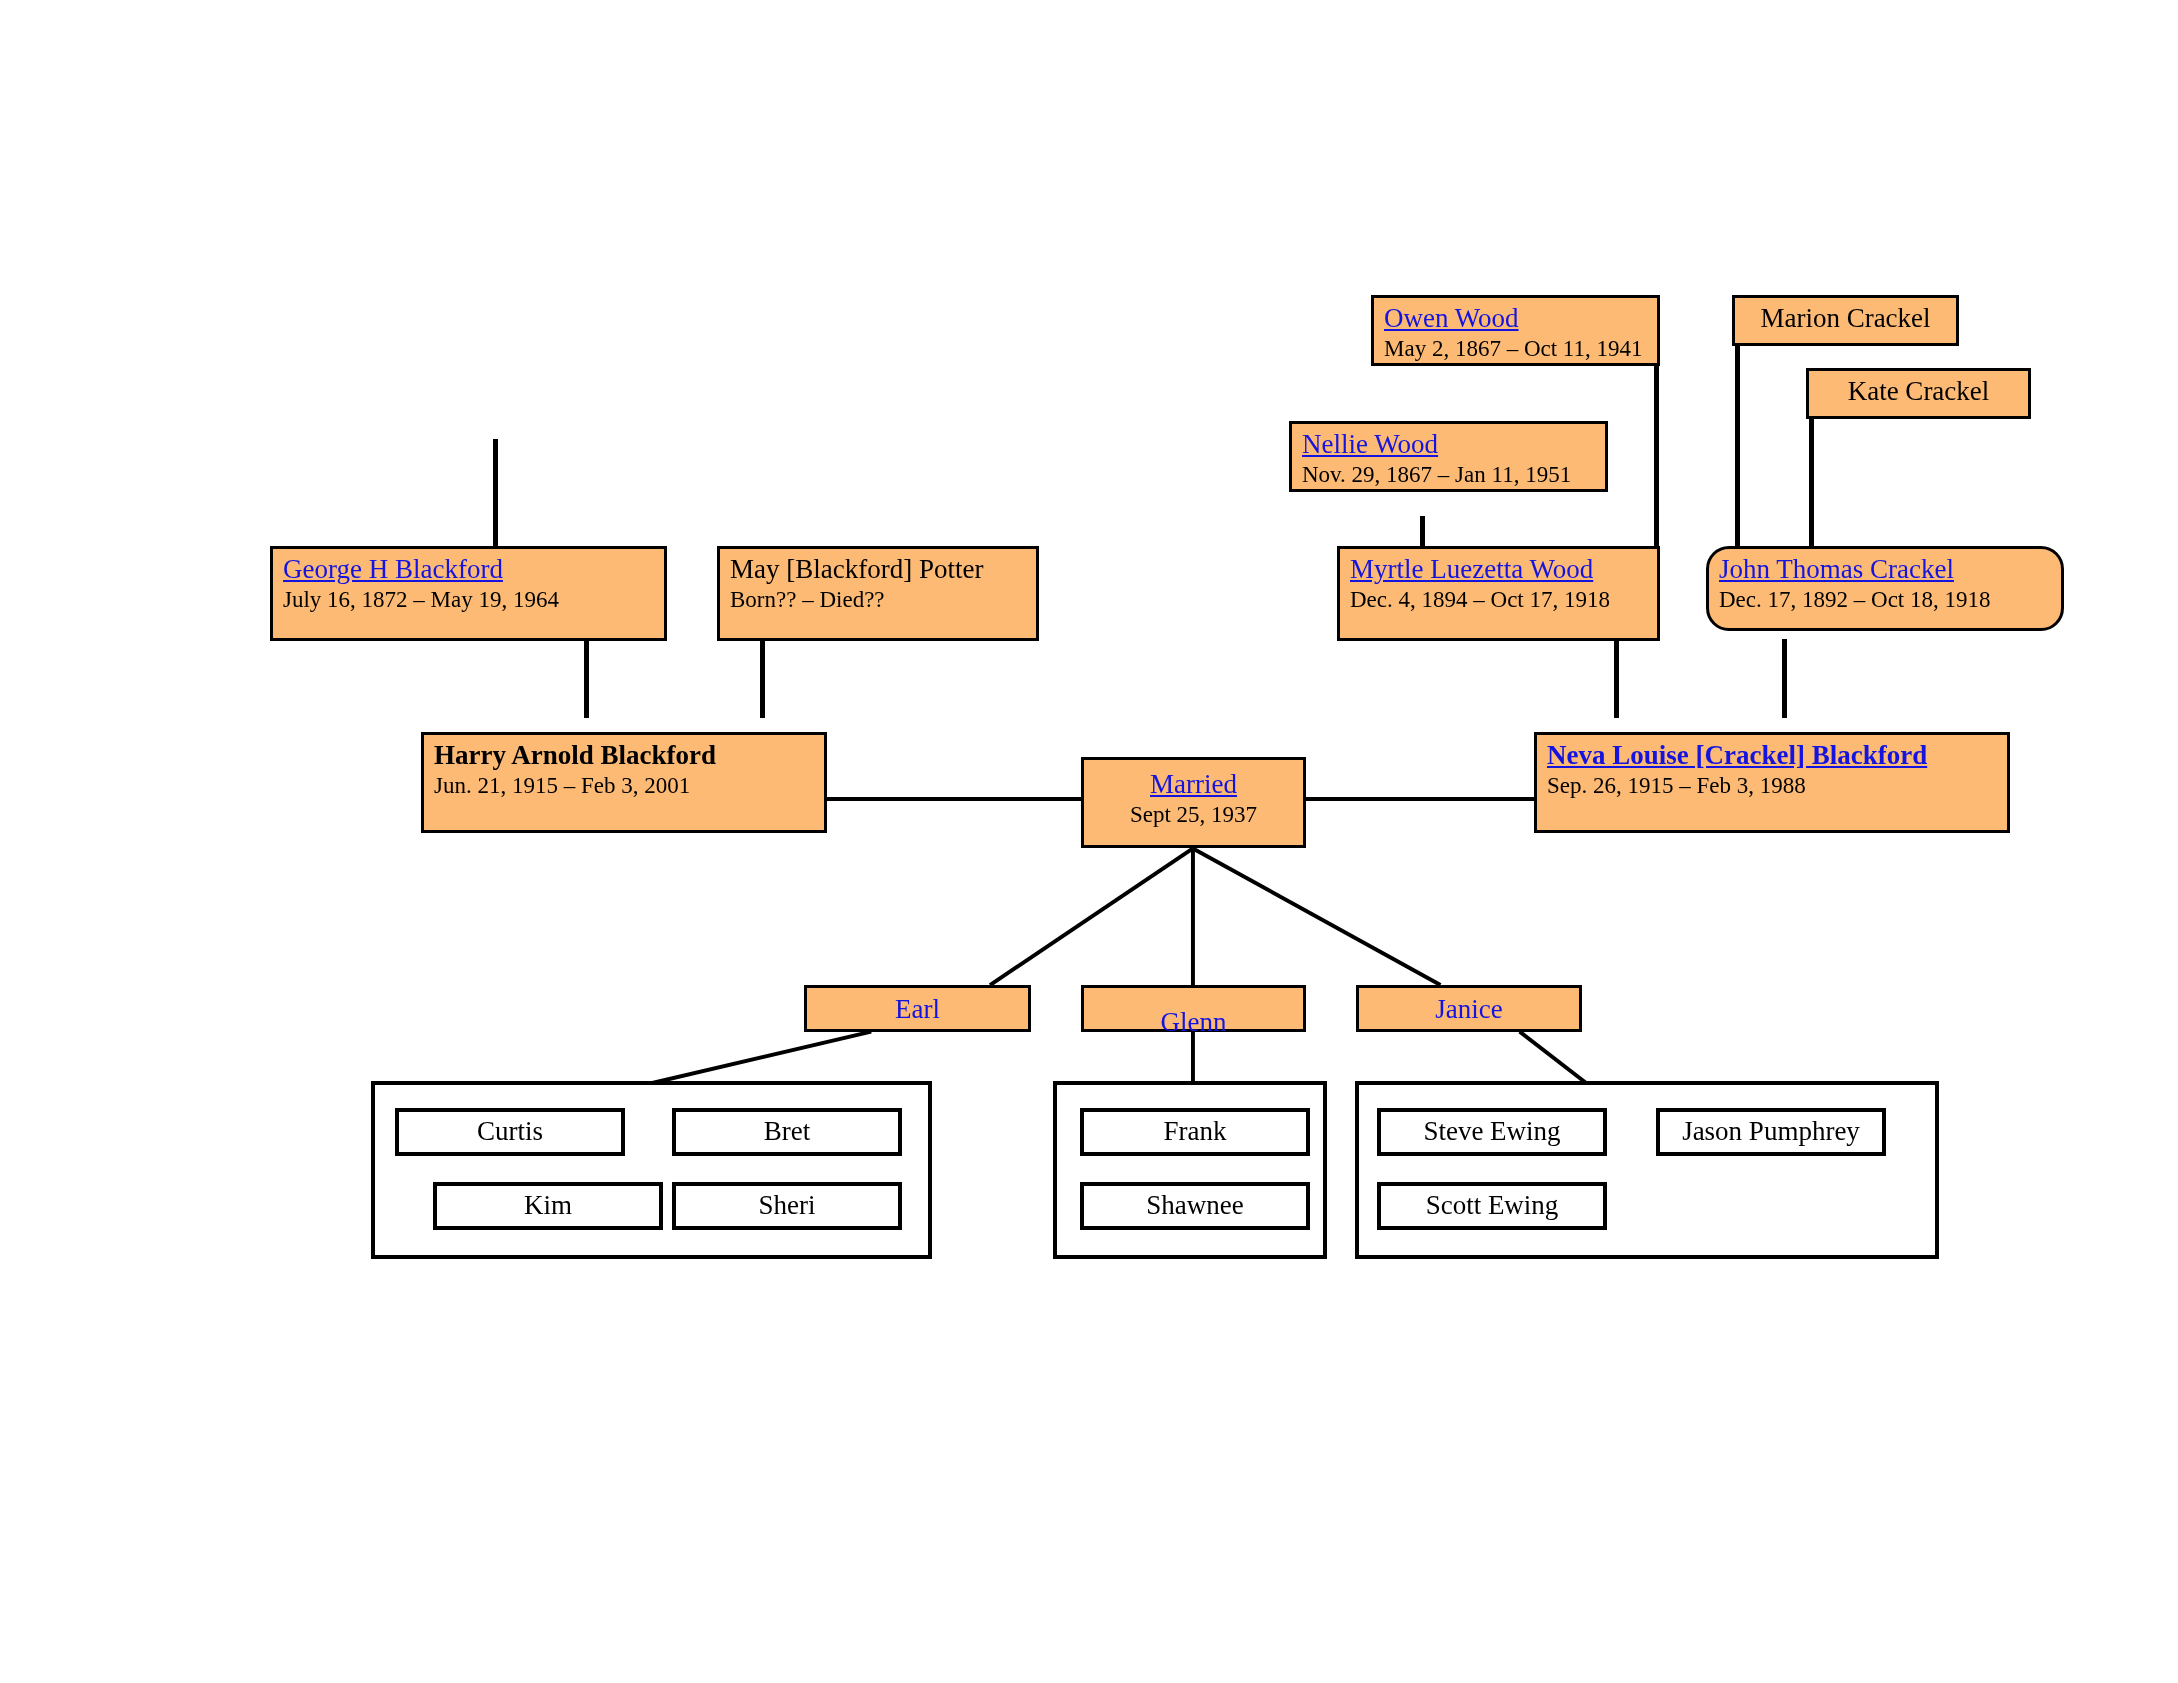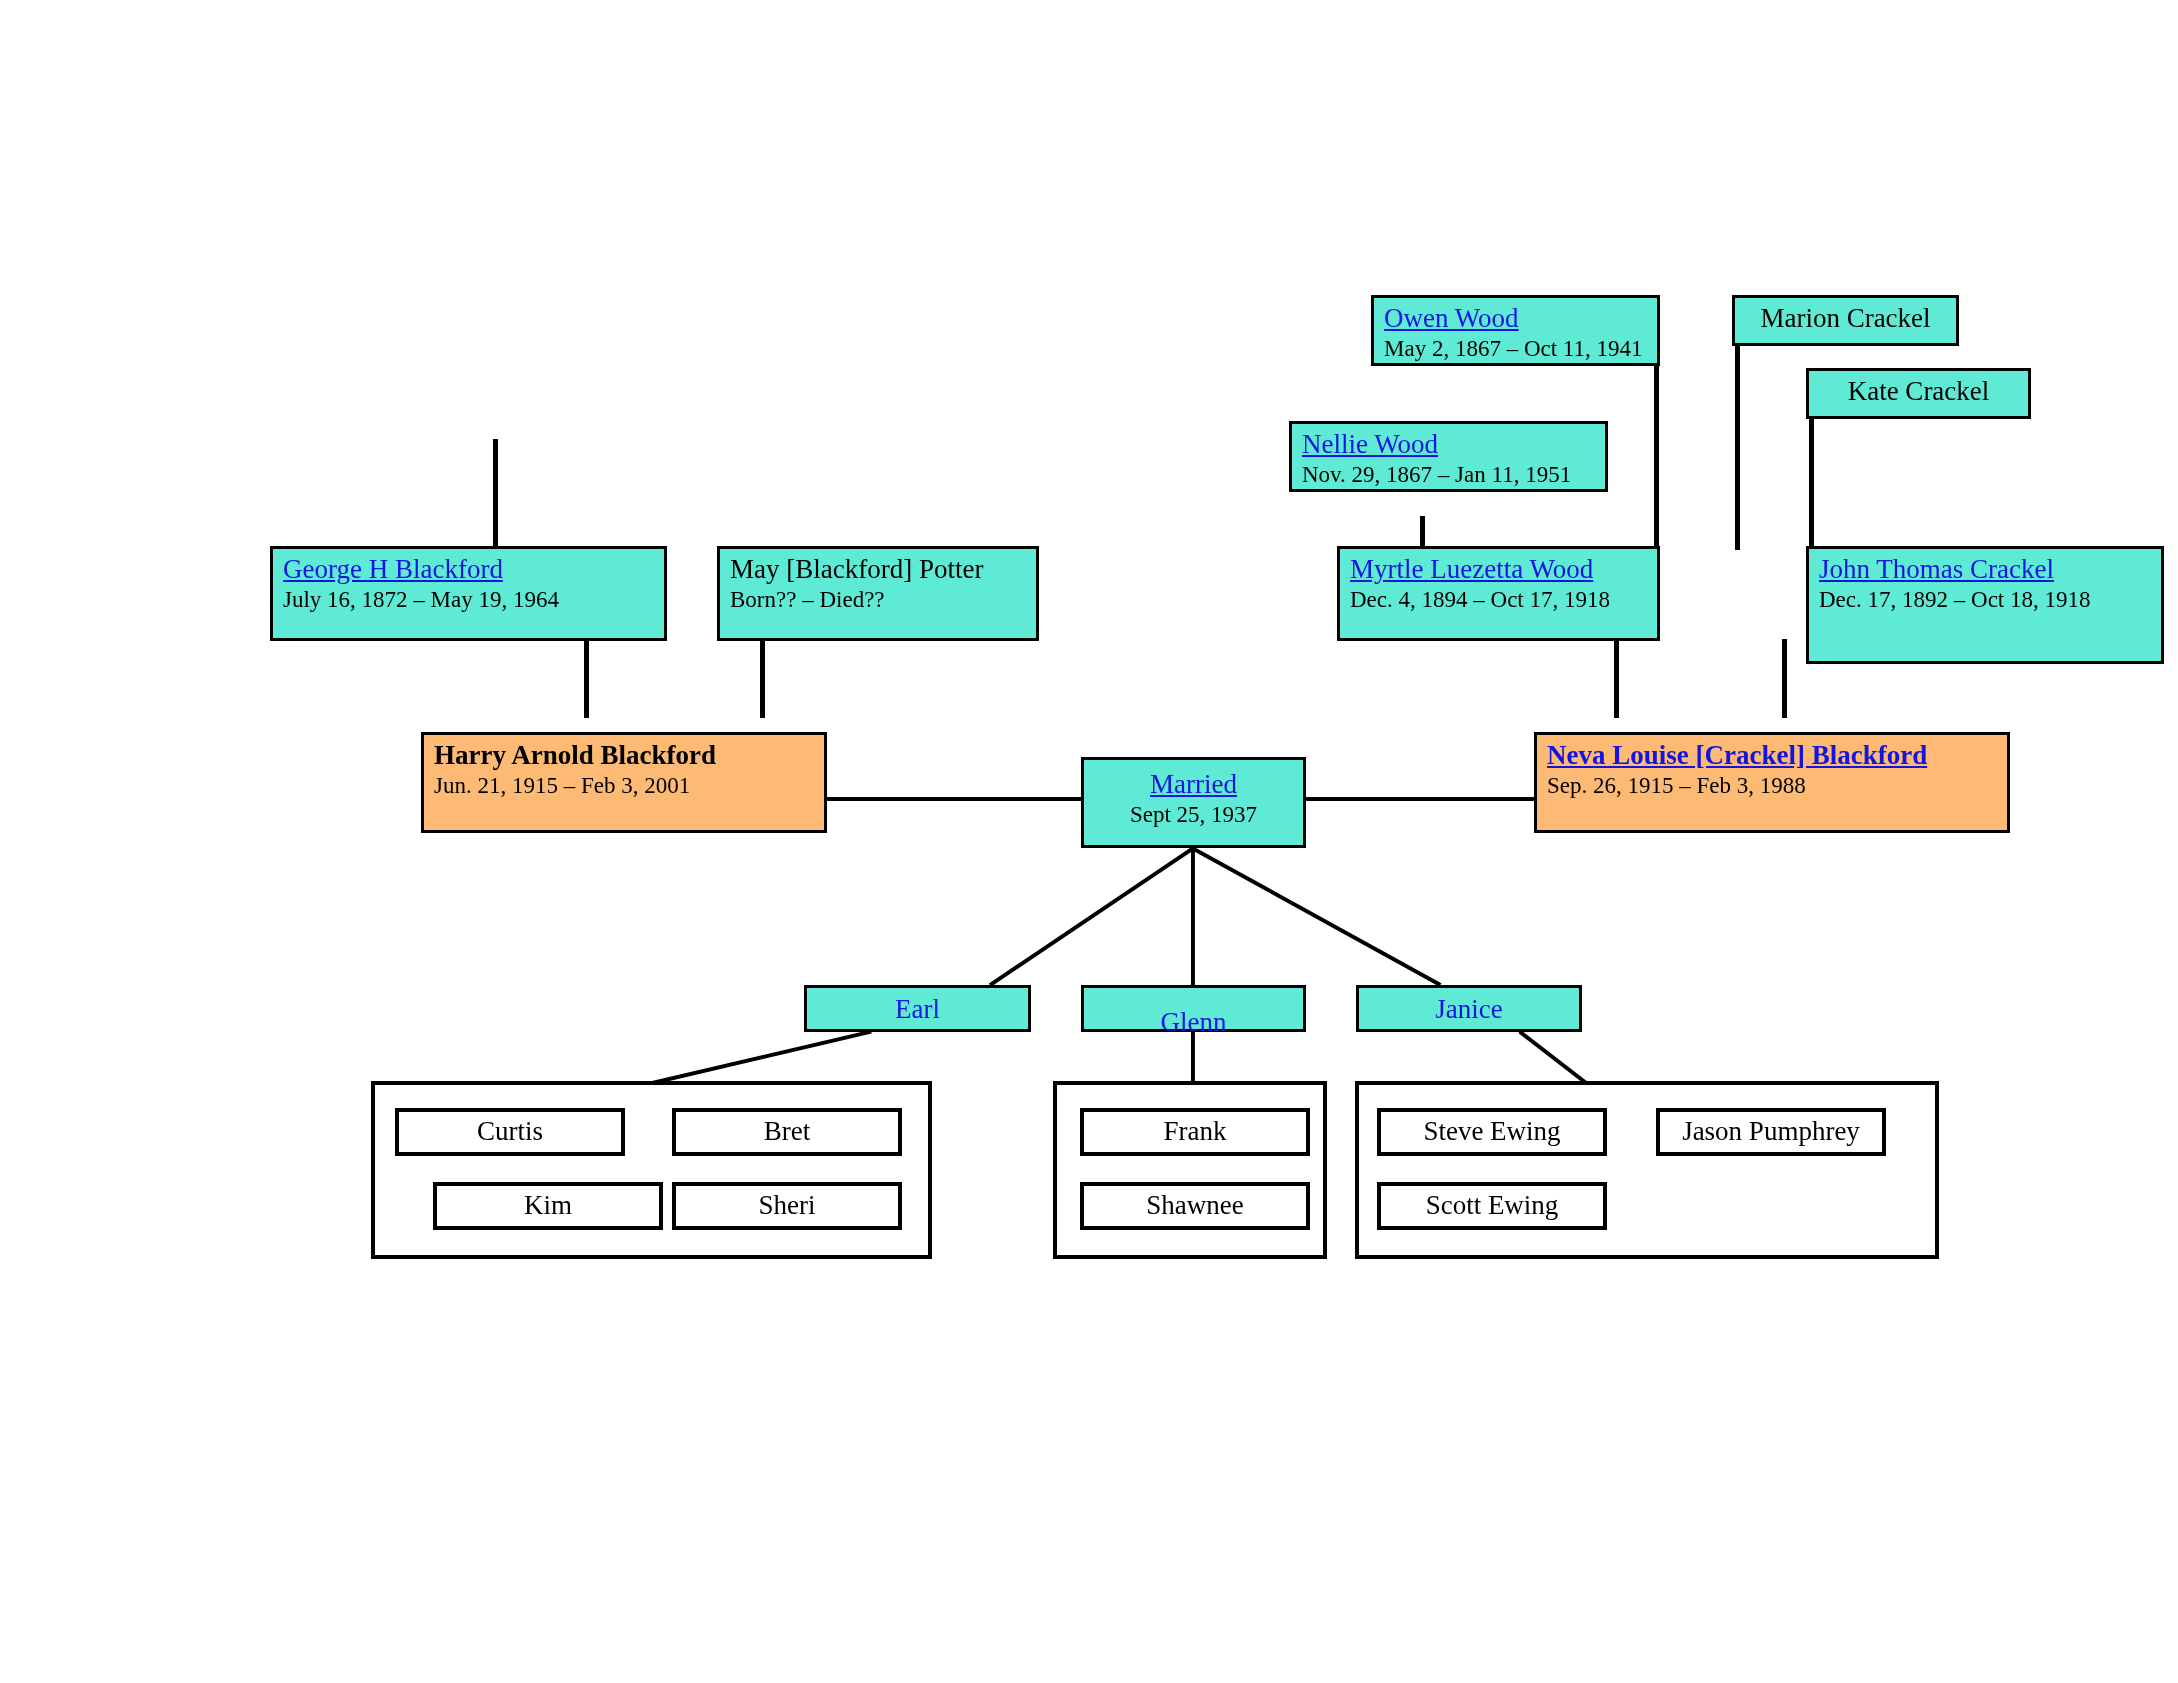--- a/index.html
+++ b/index.html
@@ -13,21 +13,21 @@
     width: 2178px;
     height: 1683px;
     background: #ffffff;
     font-family: "Liberation Serif", "DejaVu Serif", serif;
     overflow: hidden;
   }
   .node {
     position: absolute;
     box-sizing: border-box;
     border: 3px solid #000000;
-    background: #5eead4;
+    background: #fdba74;
     padding: 4px 0 0 10px;
     z-index: 3;
   }
   .node.yellow { background: #fdba74; margin-top: 16px; }
   .node.center-text { padding-left: 0; text-align: center; }
   .name {
     display: block;
     font-size: 27px;
     line-height: 1.22;
     color: #000000;
@@ -141,21 +141,21 @@
   <div class="node" style="left:717px; top:546px; width:322px; height:95px;">
     <span class="name"><span class="link">May [Blackford]</span><span> Potter</span></span>
     <span class="dates">Born?? – Died??</span>
   </div>
 
   <div class="node" style="left:1337px; top:546px; width:323px; height:95px;">
     <span class="name link">Myrtle Luezetta Wood</span>
     <span class="dates">Dec. 4, 1894 – Oct 17, 1918</span>
   </div>
 
-  <div class="node" style="left:1806px; top:546px; width:358px; height:118px;">
+  <div class="node" style="left:1706px; top:546px; width:358px; height:85px;border-radius:23px;">
     <span class="name link">John Thomas Crackel</span>
     <span class="dates">Dec. 17, 1892 – Oct 18, 1918</span>
   </div>
 
   <div class="node yellow" style="left:421px; top:716px; width:406px; height:101px;">
     <span class="name bold">Harry Arnold Blackford</span>
     <span class="dates">Jun. 21, 1915 – Feb 3, 2001</span>
   </div>
 
   <div class="node yellow" style="left:1534px; top:716px; width:476px; height:101px;">

